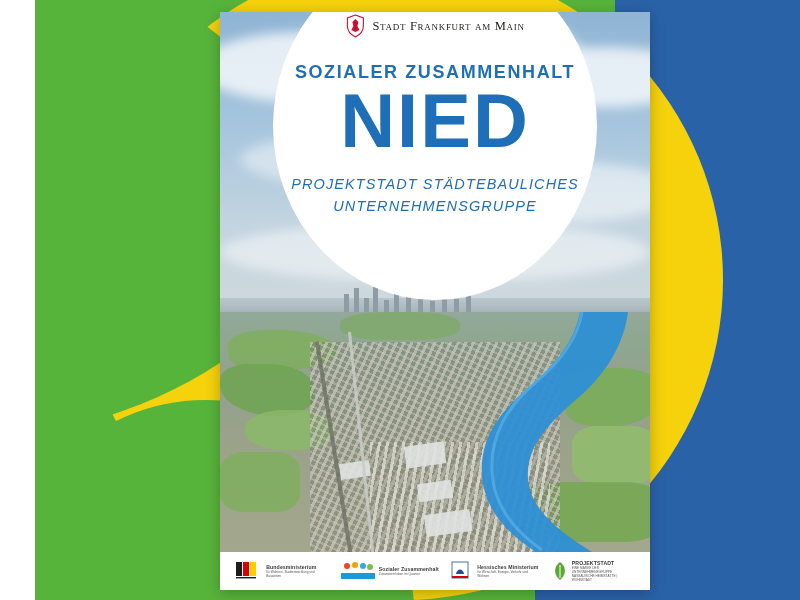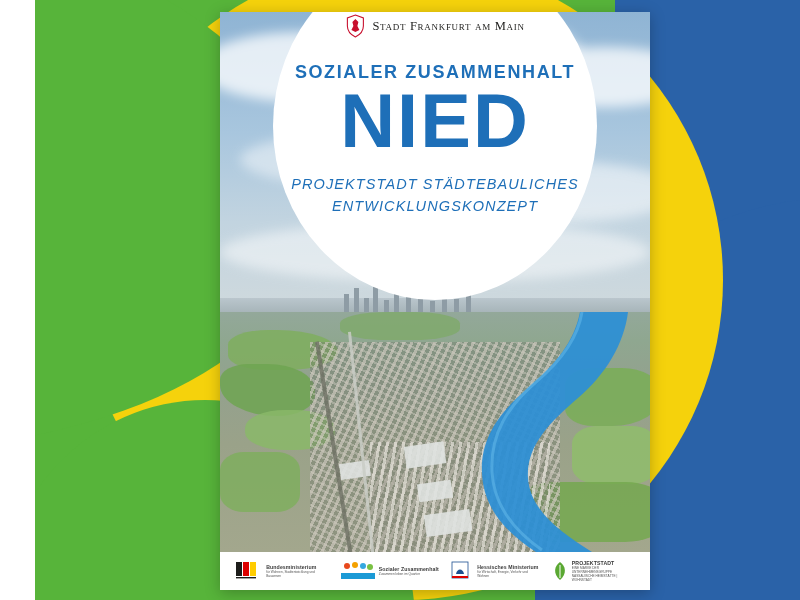--- a/index.html
+++ b/index.html
@@ -379,21 +379,21 @@
             <path d="M10 1 L18 4 V12 C18 18 14 21 10 23 C6 21 2 18 2 12 V4 Z" fill="#ffffff" stroke="#c8102e" stroke-width="1.1"></path>
             <path d="M10 5 L13 8 L12 12 L14 16 L10 18 L6 16 L8 12 L7 8 Z" fill="#c8102e"></path>
           </svg>
           <span class="crest-text">Stadt Frankfurt am Main</span>
         </div>
 
         <div class="kicker">SOZIALER ZUSAMMENHALT</div>
         <div class="bigtitle">NIED</div>
         <div class="subtitle">
           <span>PROJEKTSTADT STÄDTEBAULICHES</span><br>
-          <span>ENTWICKLUNGSKONZEPT</span>
+          <span>UNTERNEHMENSGRUPPE</span>
         </div>
       </div>
     </div>
 
     <div class="footer">
 
       <div class="logo">
         <svg class="lg-mark" width="26" height="22" viewBox="0 0 26 22">
           <rect x="0" y="2" width="6" height="14" fill="#1d1d1b"></rect>
           <rect x="7" y="2" width="6" height="14" fill="#d00"></rect>

